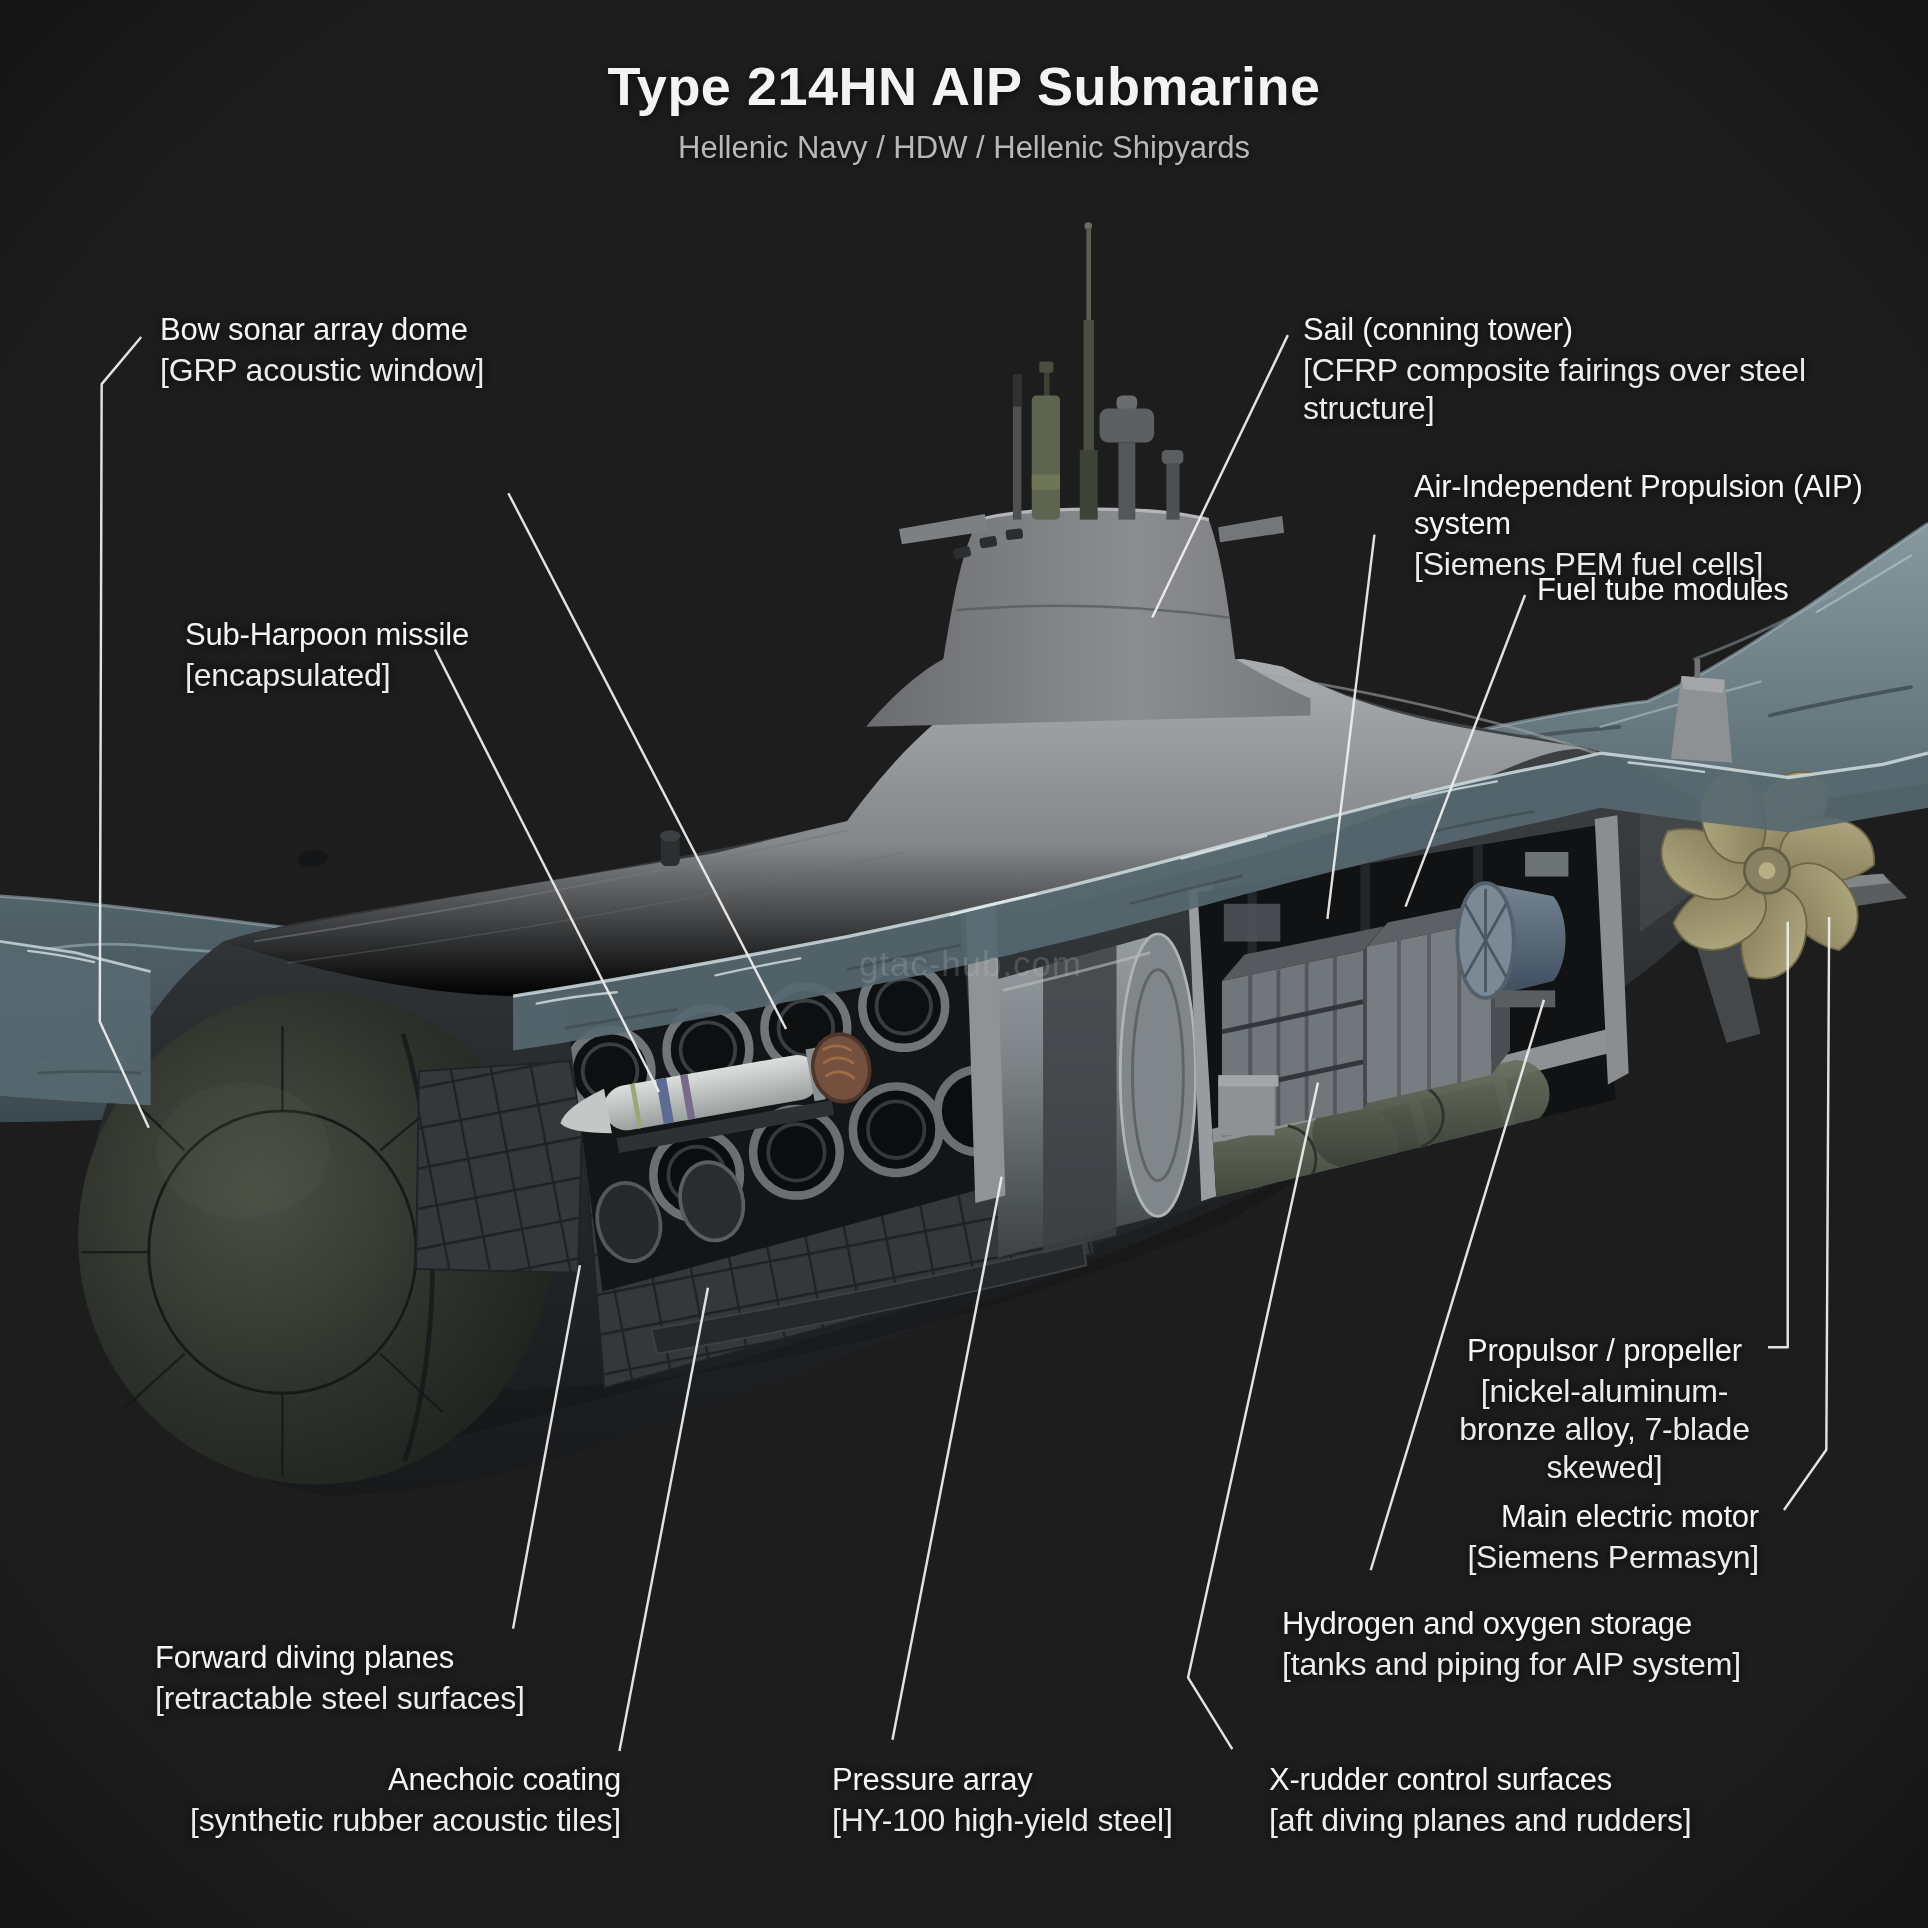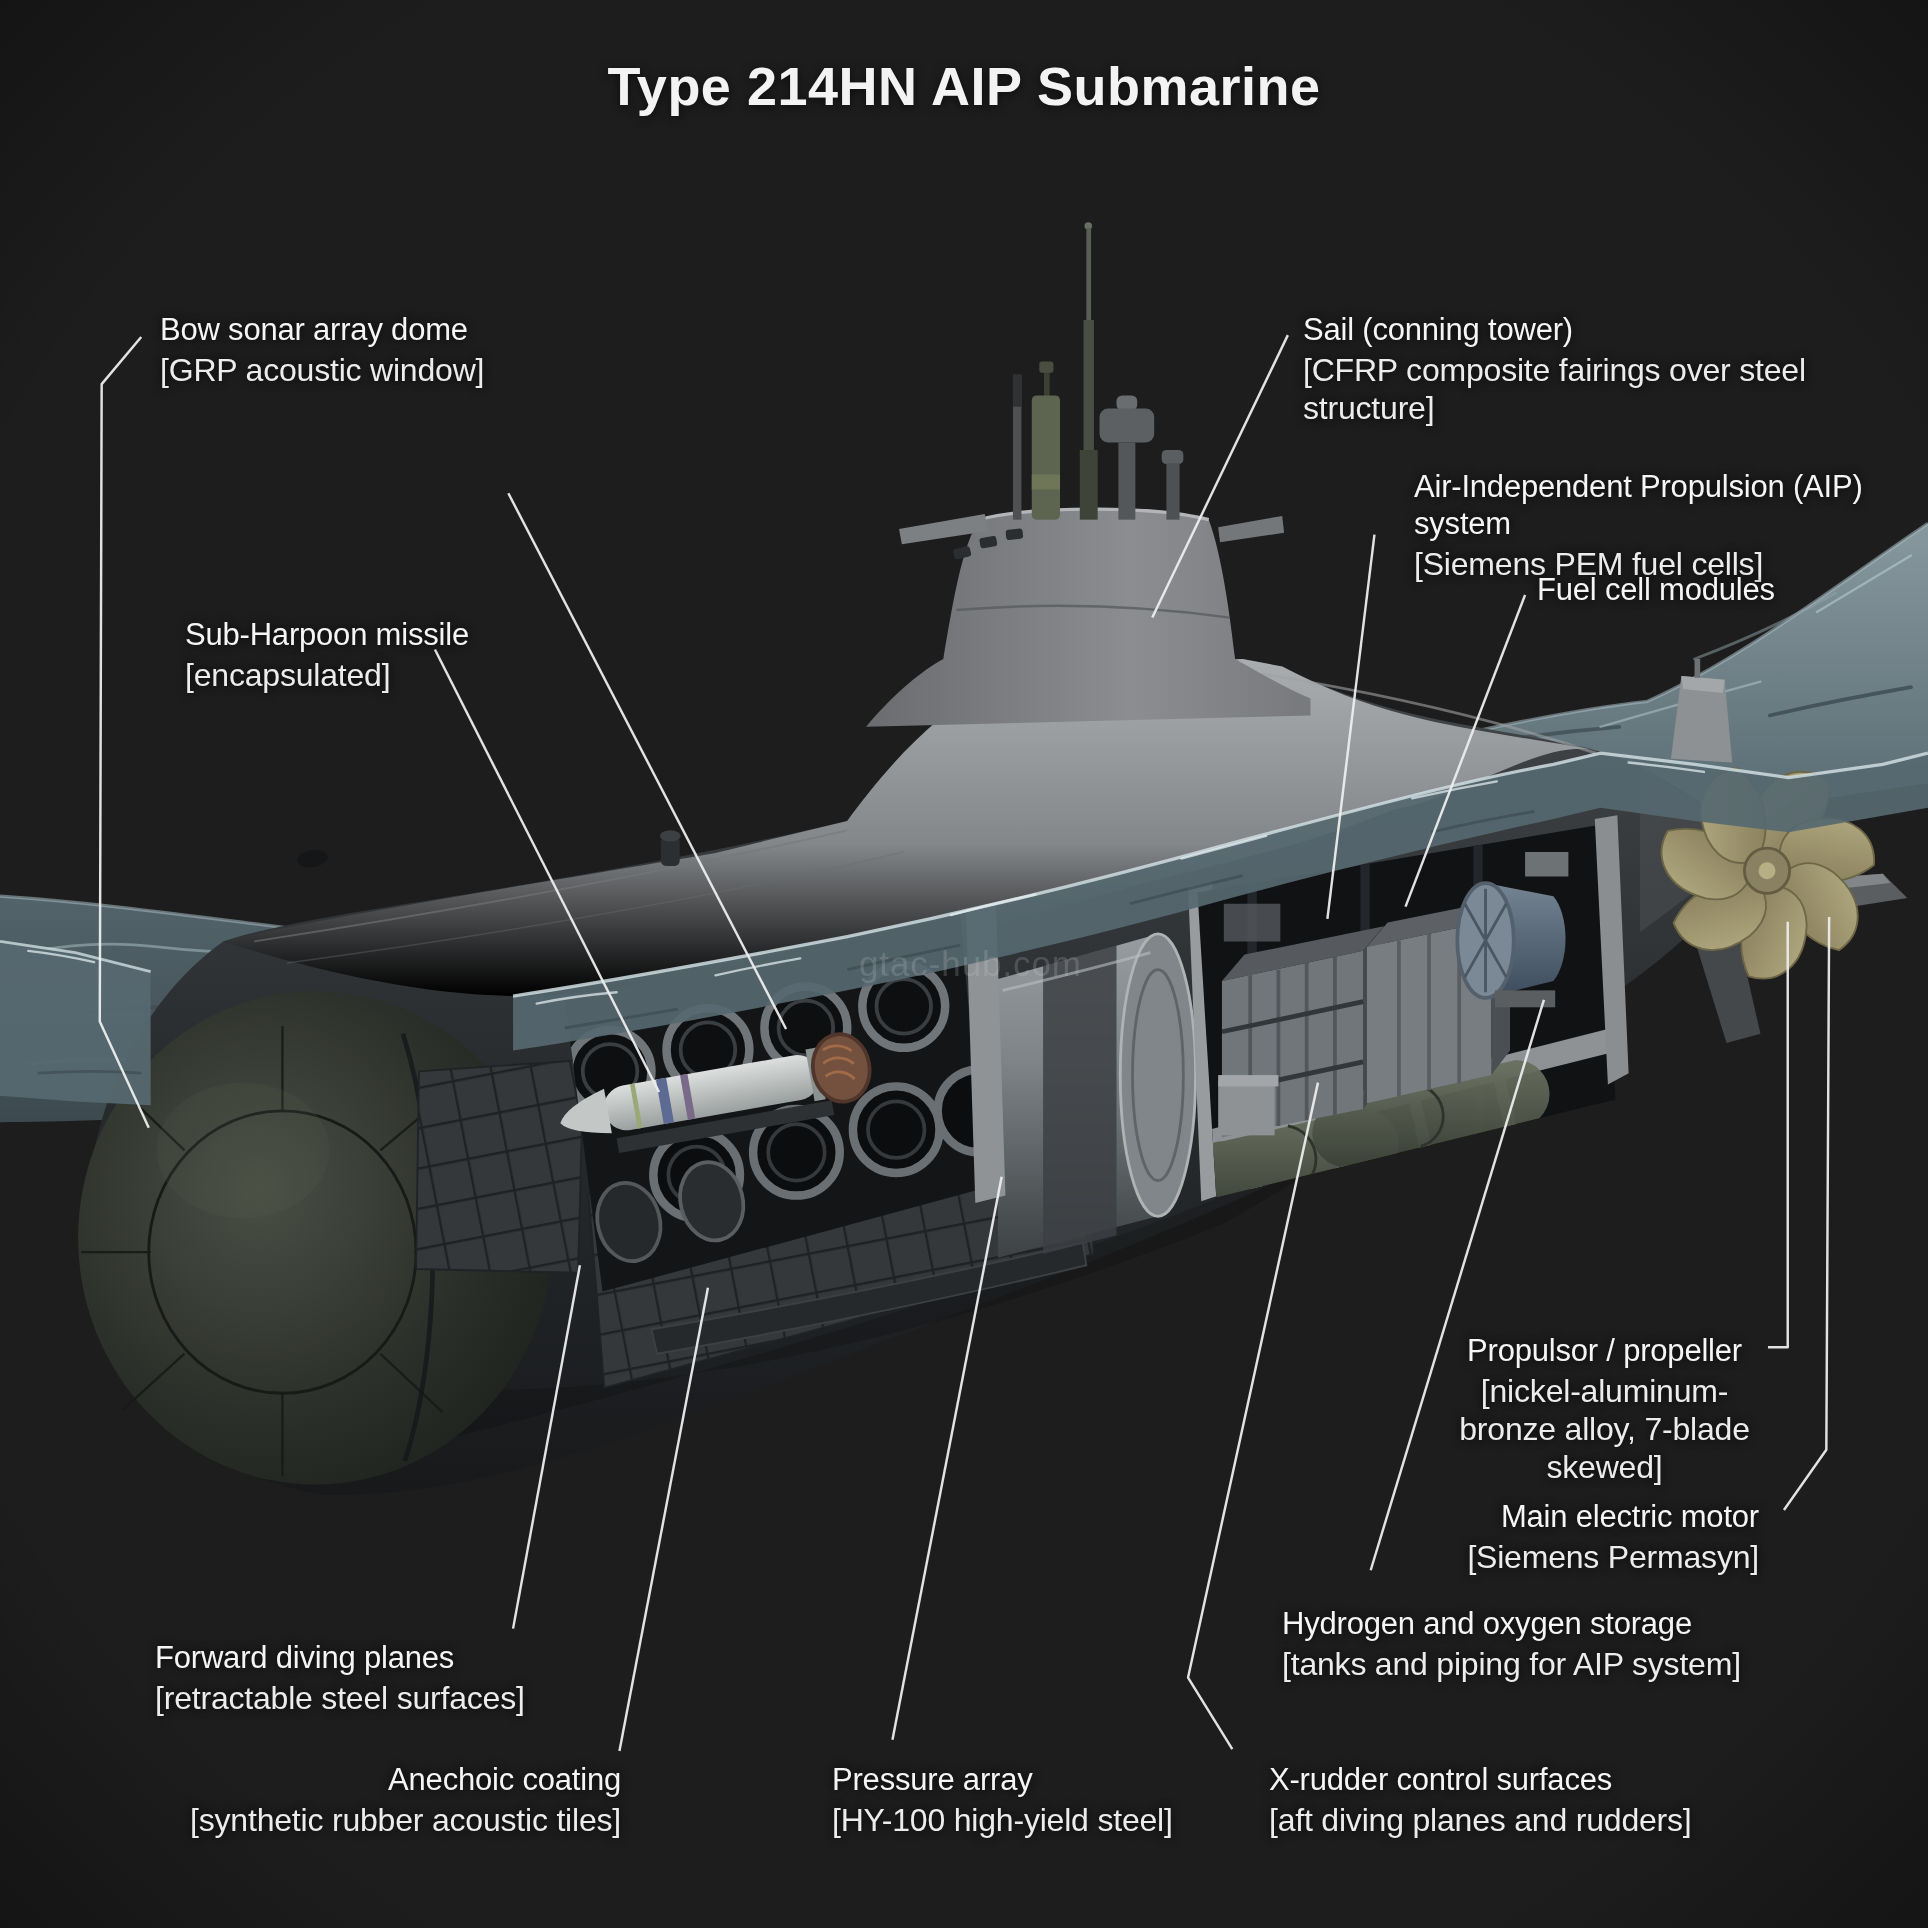--- a/index.html
+++ b/index.html
@@ -404,20 +404,21 @@
       <path d="M1620,632 L1493,963"></path>
       <path d="M1899,979 L1899,1431 L1878,1431"></path>
       <path d="M1943,974 L1940,1540 L1895,1604"></path>
       <path d="M1640,1062 L1456,1668"></path>
       <path d="M1400,1150 L1262,1782 L1309,1858"></path>
     </g>
   </svg>
 
   <div class="hdr">
     <div class="title">Type 214HN AIP Submarine</div>
+    <div class="subtitle">Hellenic Navy / HDW / Hellenic Shipyards</div>
   </div>
 
   <div class="watermark">gtac-hub.com</div>
 
   <div class="lbl" style="left:160px;top:303px;">
     <div class="t">Bow sonar array dome</div>
     <div class="d">[GRP acoustic window]</div>
   </div>
 
 
@@ -445,21 +446,21 @@
     <div class="t">Sail (conning tower)</div>
     <div class="d">[CFRP composite fairings over steel structure]</div>
   </div>
 
   <div class="lbl" style="left:1414px;top:460px;">
     <div class="t">Air-Independent Propulsion (AIP) system</div>
     <div class="d">[Siemens PEM fuel cells]</div>
   </div>
 
   <div class="lbl" style="left:1537px;top:563px;">
-    <div class="t">Fuel cell modules</div>
+    <div class="t">Fuel tube modules</div>
 
   </div>
 
   <div class="lbl c" style="right:168px;top:1324px;width:311px;">
     <div class="t">Propulsor / propeller</div>
     <div class="d">[nickel-aluminum-bronze alloy, 7-blade skewed]</div>
   </div>
 
   <div class="lbl r" style="right:169px;top:1490px;width:377px;">
     <div class="t">Main electric motor</div>

